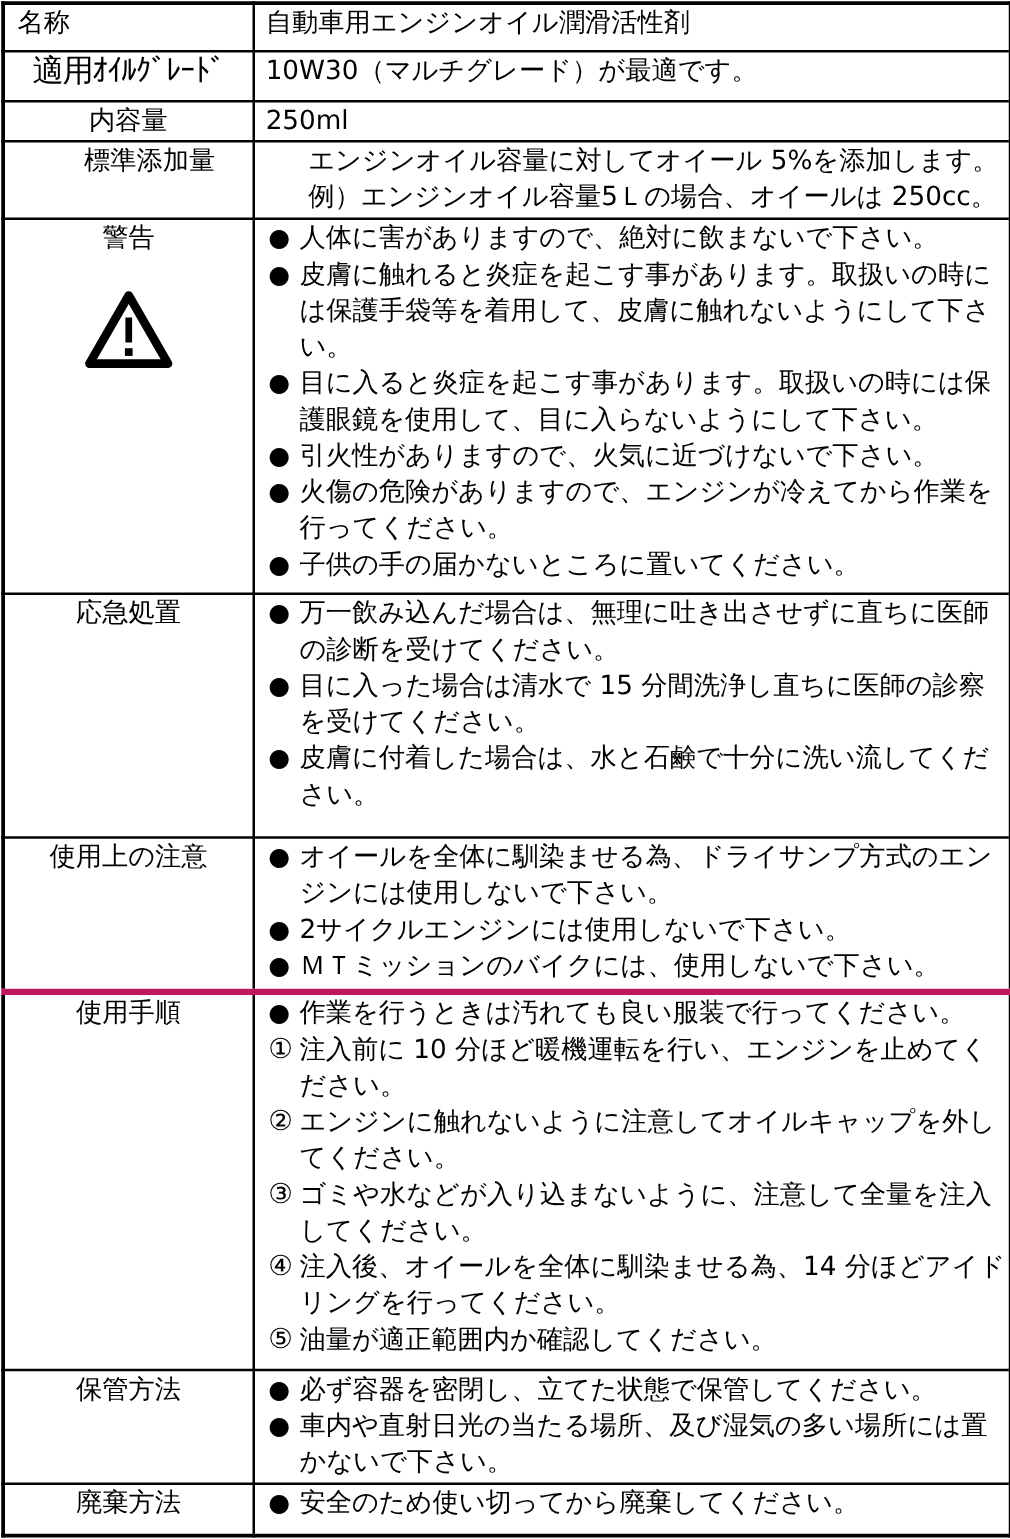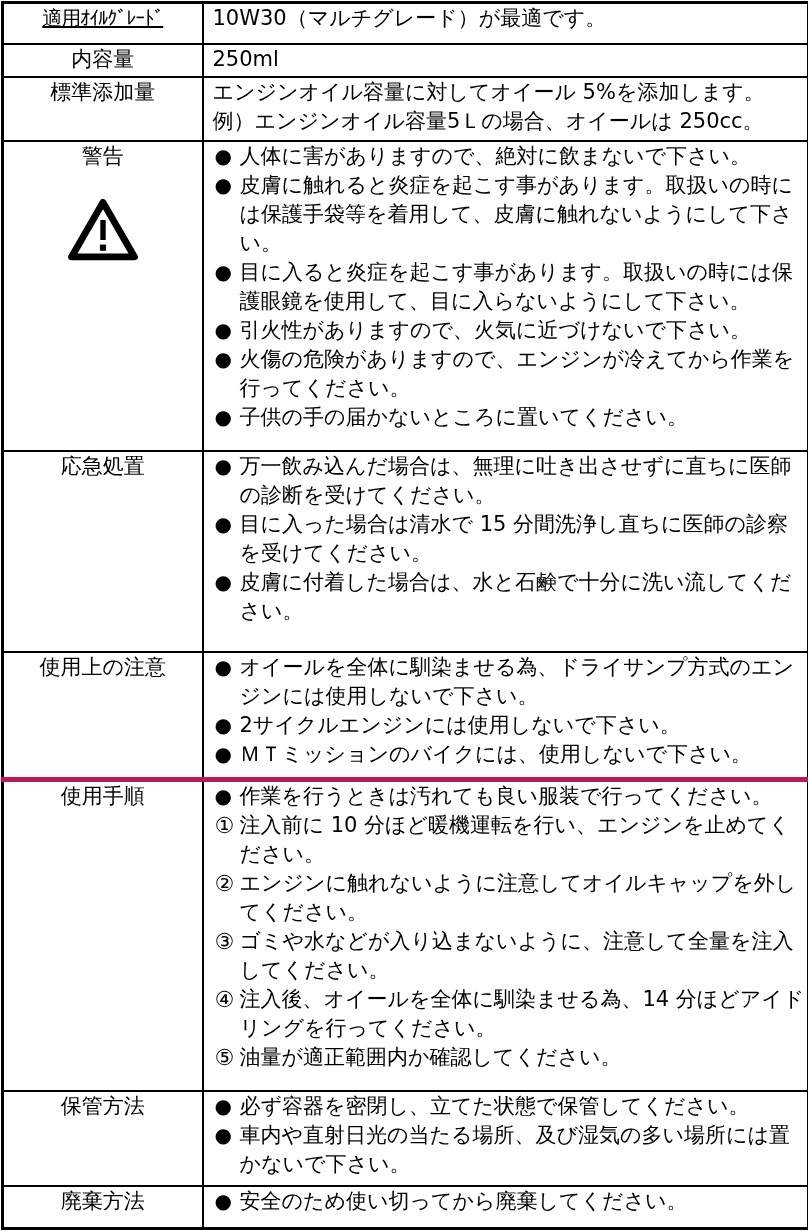--- a/index.html
+++ b/index.html
@@ -31,21 +31,21 @@
     box-sizing: border-box;
   }
   col.label-col { width: 200px; }
   col.content-col { width: 606px; }
 
   
   tr.row-name td        { height: 37px; }
   tr.row-vehicles td    { height: 38px; }
   tr.row-oil-grade td   { height: 39px; }
   tr.row-volume td      { height: 22px; }
-  tr.row-dosage td      { height: 56px; }
+  tr.row-dosage td      { height: 56px; padding-left: 34px; }
   tr.row-warning td     { height: 218px; }
   tr.row-first-aid td   { height: 189px; border-radius: 15px; }
   tr.row-precautions td { height: 115px; }
   tr.row-procedure td   { height: 288px; }
   tr.row-storage td     { height: 86px; }
   tr.row-disposal td    { height: 40px; }
 
   
   tr.row-procedure td { border-top: 5px solid #be185d; }
 
@@ -53,21 +53,21 @@
     text-align: center;
     font-size: 21px;
     line-height: 29px;
     padding-top: 5px;
   }
   .label-text { display: block; }
   tr.row-name .label-cell {
     text-align: left;
     padding-left: 10px;
   }
-  tr.row-oil-grade .label-cell { font-size: 20px; letter-spacing: -1px; text-decoration: underline; }
+  tr.row-oil-grade .label-cell { font-size: 25px; letter-spacing: -1px; }
 
   .content-cell {
     font-size: 21px;
     line-height: 29px;
     padding: 4px 4px 0 0;
   }
   .content-line {
     padding-left: 9px;
     white-space: nowrap;
   }
@@ -94,20 +94,28 @@
 </head>
 <body>
 
 <div class="page">
   <table class="spec-table">
     <colgroup>
       <col class="label-col">
       <col class="content-col">
     </colgroup>
     <tbody>
+        <tr class="row row-name">
+          <td class="label-cell">
+            <span class="label-text">名称</span>
+          </td>
+          <td class="content-cell">
+            <div class="content-line">自動車用エンジンオイル潤滑活性剤</div>
+          </td>
+        </tr>
         <tr class="row row-oil-grade">
           <td class="label-cell">
             <span class="label-text">適用ｵｲﾙｸﾞﾚｰﾄﾞ</span>
           </td>
           <td class="content-cell">
             <div class="content-line">10W30（マルチグレード）が最適です。</div>
           </td>
         </tr>
         <tr class="row row-volume">
           <td class="label-cell">

